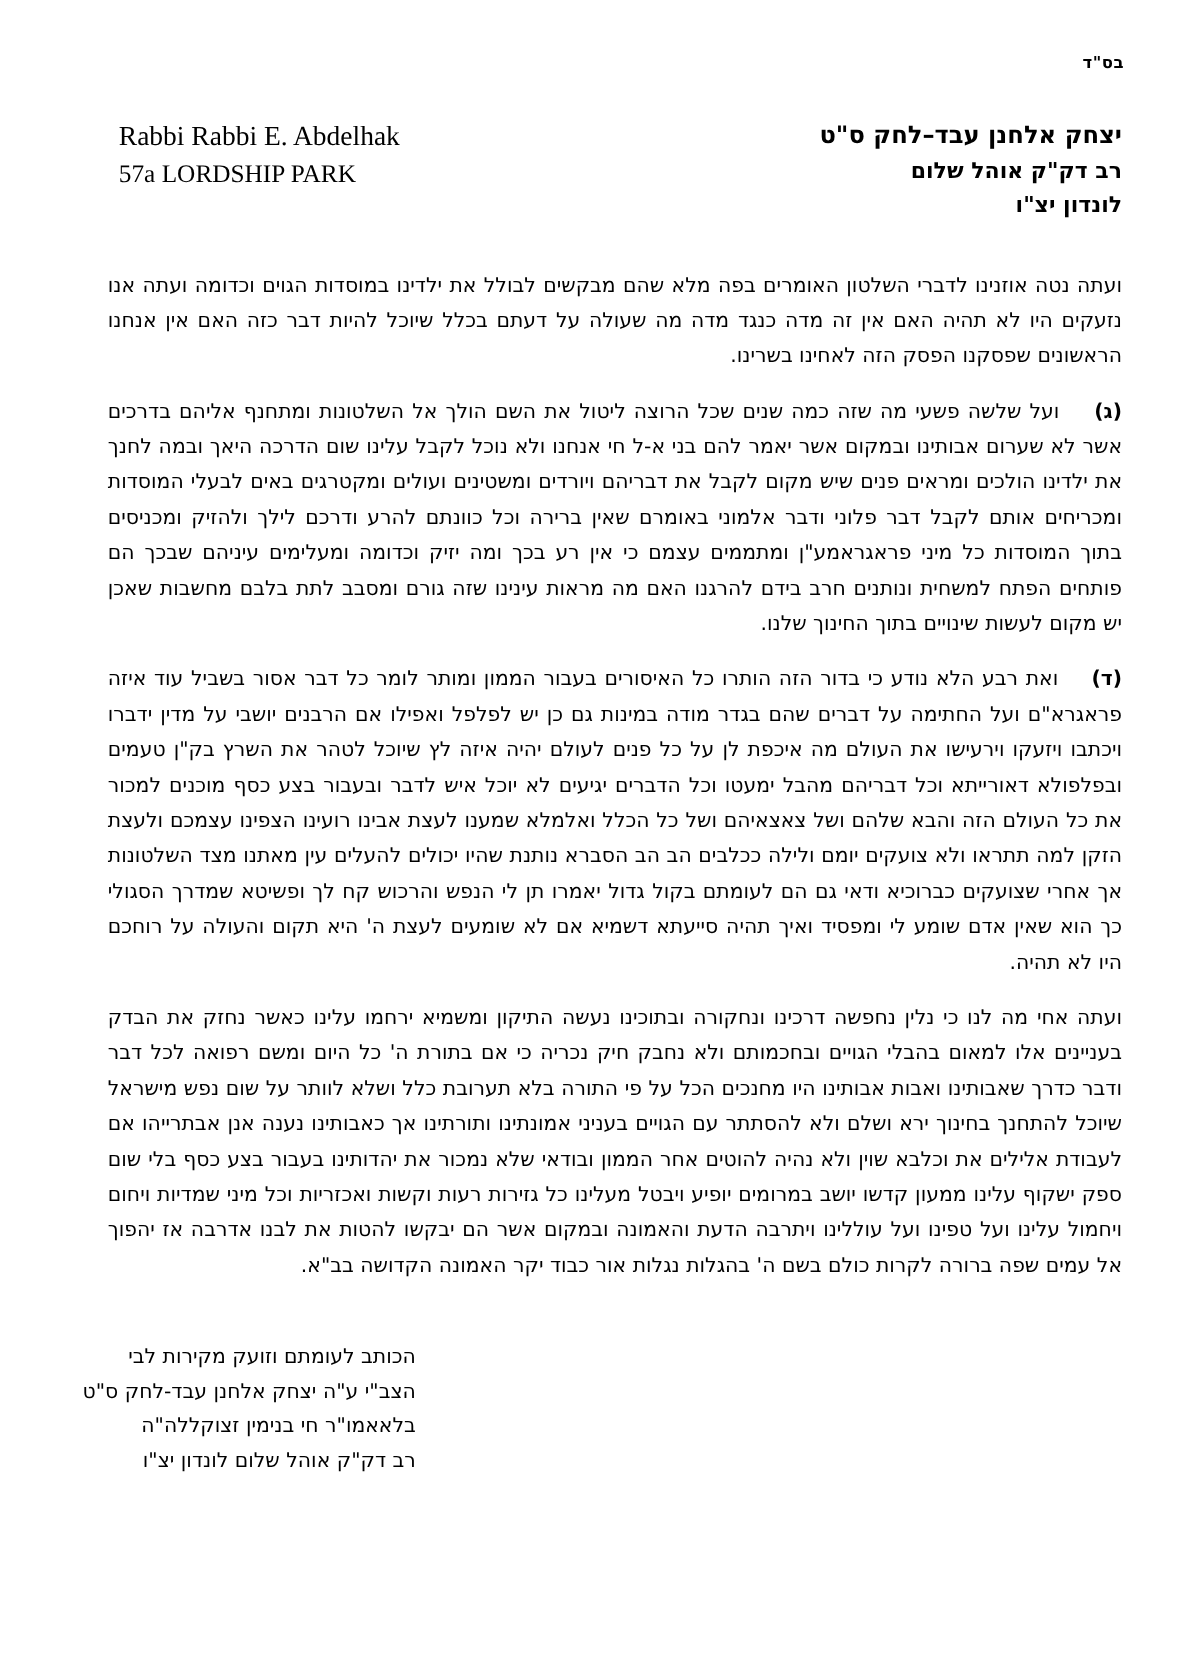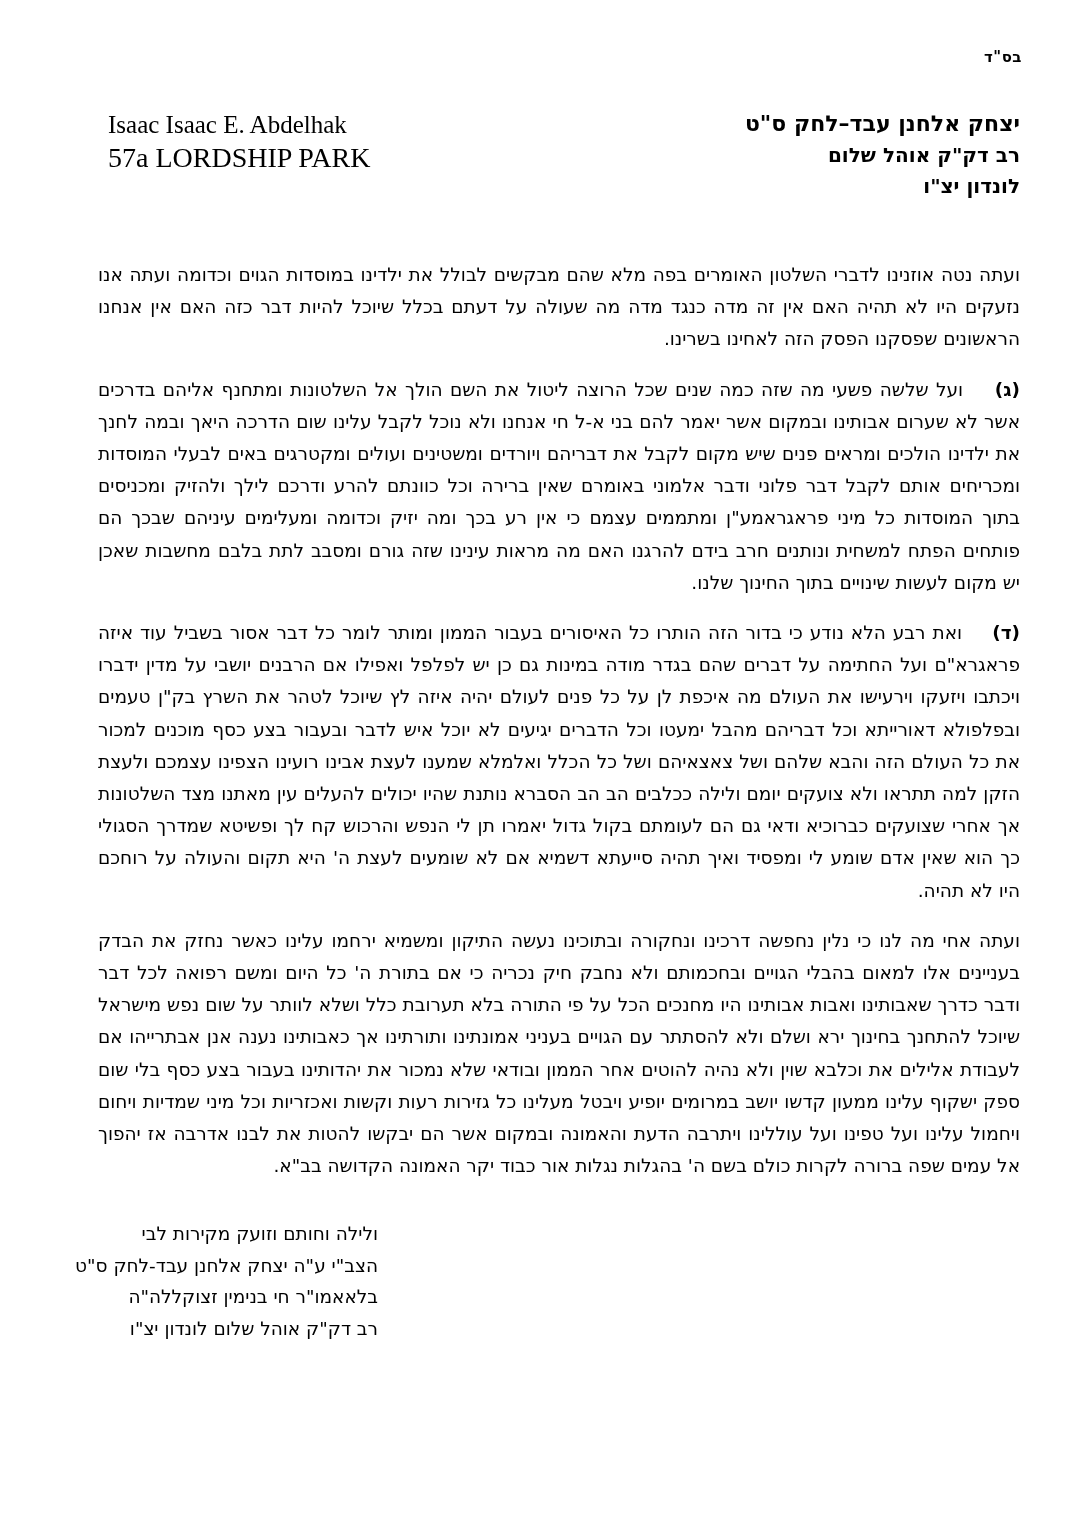--- a/index.html
+++ b/index.html
@@ -46,21 +46,21 @@
     direction: ltr;
     text-align: left;
     font-family: "Liberation Serif", "DejaVu Serif", serif;
   }
   .lh-left .name {
     font-size: 25px;
     line-height: 34px;
     white-space: nowrap;
   }
   .lh-left .addr {
-    font-size: 28px;
+    font-size: 23px;
     line-height: 31px;
     white-space: nowrap;
   }
   .lh-right {
     position: absolute;
     right: 0;
     top: 0;
     direction: rtl;
     text-align: right;
     font-family: "DejaVu Sans", sans-serif;
@@ -84,21 +84,21 @@
     right: 60px;
     left: 98px;
     direction: rtl;
     text-align: justify;
     text-align-last: right;
     font-family: "DejaVu Sans", sans-serif;
     font-size: 18.5px;
     line-height: 32.2px;
   }
   .para {
-    margin: 15px 0 18px 0;
+    margin: 0 0 18px 0;
     direction: rtl;
     text-align: justify;
     text-align-last: right;
   }
   .para.last-center-end { margin-bottom: 0; }
   .marker {
     font-weight: 700;
     display: inline;
     white-space: pre;
   }
@@ -120,21 +120,21 @@
 </style>
 </head>
 <body>
 
 <div class="page">
 
   <div class="bsd">בס"ד</div>
 
   <div class="letterhead">
     <div class="lh-left">
-      <div class="name">Isaac Isaac E. Abdelhak</div>
+      <div class="name">Rabbi Rabbi E. Abdelhak</div>
       <div class="addr">57a LORDSHIP PARK</div>
     </div>
     <div class="lh-right">
       <div class="hname">יצחק אלחנן עבד–לחק ס"ט</div>
       <div class="hline">רב דק"ק אוהל שלום</div>
       <div class="hline">לונדון יצ"ו</div>
     </div>
   </div>
 
   <div class="body-block">
@@ -151,19 +151,19 @@
       <span class="marker">(ד)</span><span class="marker">&nbsp;&nbsp;&nbsp;&nbsp;</span><span>ואת רבע הלא נודע כי בדור הזה הותרו כל האיסורים בעבור הממון ומותר לומר כל דבר אסור בשביל עוד איזה פראגרא"ם ועל החתימה על דברים שהם בגדר מודה במינות גם כן יש לפלפל ואפילו אם הרבנים יושבי על מדין ידברו ויכתבו ויזעקו וירעישו את העולם מה איכפת לן על כל פנים לעולם יהיה איזה לץ שיוכל לטהר את השרץ בק"ן טעמים ובפלפולא דאורייתא וכל דבריהם מהבל ימעטו וכל הדברים יגיעים לא יוכל איש לדבר ובעבור בצע כסף מוכנים למכור את כל העולם הזה והבא שלהם ושל צאצאיהם ושל כל הכלל ואלמלא שמענו לעצת אבינו רועינו הצפינו עצמכם ולעצת הזקן למה תתראו ולא צועקים יומם ולילה ככלבים הב הב הסברא נותנת שהיו יכולים להעלים עין מאתנו מצד השלטונות אך אחרי שצועקים כברוכיא ודאי גם הם לעומתם בקול גדול יאמרו תן לי הנפש והרכוש קח לך ופשיטא שמדרך הסגולי כך הוא שאין אדם שומע לי ומפסיד ואיך תהיה סייעתא דשמיא אם לא שומעים לעצת ה' היא תקום והעולה על רוחכם היו לא תהיה.</span>
     </p>
 
     <p class="para last-center-end">
       <span class="marker"></span><span>ועתה אחי מה לנו כי נלין נחפשה דרכינו ונחקורה ובתוכינו נעשה התיקון ומשמיא ירחמו עלינו כאשר נחזק את הבדק בעניינים אלו למאום בהבלי הגויים ובחכמותם ולא נחבק חיק נכריה כי אם בתורת ה' כל היום ומשם רפואה לכל דבר ודבר כדרך שאבותינו ואבות אבותינו היו מחנכים הכל על פי התורה בלא תערובת כלל ושלא לוותר על שום נפש מישראל שיוכל להתחנך בחינוך ירא ושלם ולא להסתתר עם הגויים בעניני אמונתינו ותורתינו אך כאבותינו נענה אנן אבתרייהו אם לעבודת אלילים את וכלבא שוין ולא נהיה להוטים אחר הממון ובודאי שלא נמכור את יהדותינו בעבור בצע כסף בלי שום ספק ישקוף עלינו ממעון קדשו יושב במרומים יופיע ויבטל מעלינו כל גזירות רעות וקשות ואכזריות וכל מיני שמדיות ויחום ויחמול עלינו ועל טפינו ועל עוללינו ויתרבה הדעת והאמונה ובמקום אשר הם יבקשו להטות את לבנו אדרבה אז יהפוך אל עמים שפה ברורה לקרות כולם בשם ה' בהגלות נגלות אור כבוד יקר האמונה הקדושה בב"א.</span>
     </p>
 
   </div>
 
   <div class="signature">
-    <div>ולילה וחותם וזועק מקירות לבי</div>
+    <div>הכותב לעומתם וזועק מקירות לבי</div>
     <div>הצב"י ע"ה יצחק אלחנן עבד-לחק ס"ט</div>
     <div>בלאאמו"ר חי בנימין זצוקללה"ה</div>
     <div>רב דק"ק אוהל שלום לונדון יצ"ו</div>
   </div>
 
 </div>
 
 </body></html>

